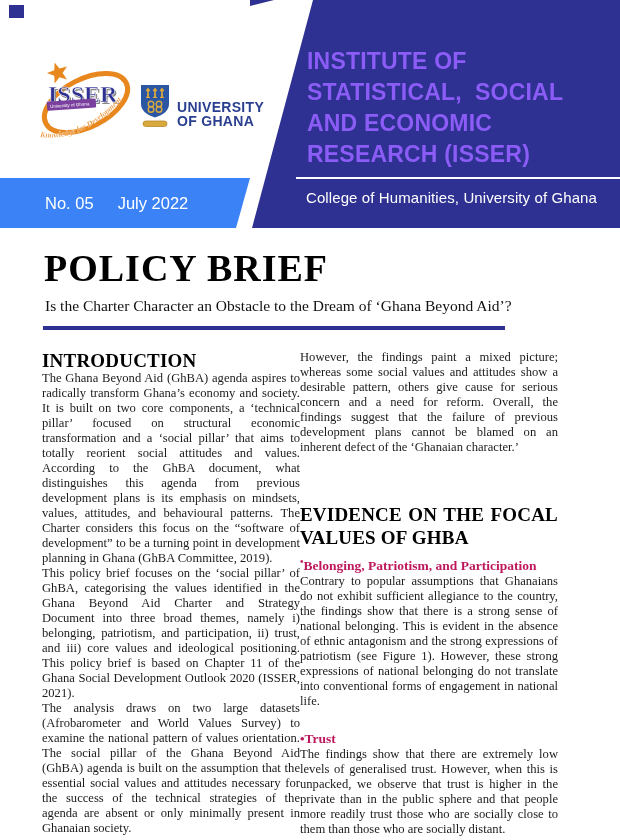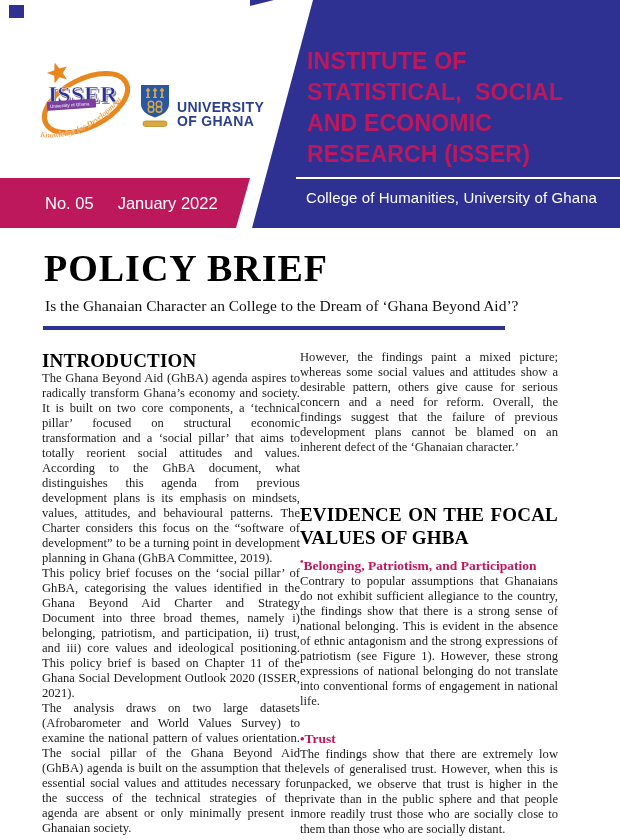--- a/index.html
+++ b/index.html
@@ -12,32 +12,32 @@
   .corner-square { position:absolute; left:9px; top:5px; width:15px; height:13px; background:#2E3191; }
   .banner {
     position:absolute; left:0; top:0; width:620px; height:228px; background:#2E3191;
     clip-path: polygon(313px 0, 620px 0, 620px 228px, 252px 228px);
   }
   .banner-notch {
     position:absolute; left:250px; top:0; width:24px; height:6px; background:#2E3191;
     clip-path: polygon(0 0, 100% 0, 0 100%);
   }
   .institute {
-    position:absolute; left:307px; top:46px; color:#be185d;
+    position:absolute; left:307px; top:46px; color:#8b5cf6;
     font-family:"Liberation Sans", sans-serif; font-weight:bold;
     font-size:23px; line-height:31px; letter-spacing:0.2px;
   }
   .institute div { white-space:pre; }
   .banner-divider { position:absolute; left:296px; top:177px; width:324px; height:2px; background:#ffffff; }
   .college {
     position:absolute; left:306px; top:189px; color:#ffffff;
     font-family:"Liberation Sans", sans-serif; font-size:15px; letter-spacing:0.1px;
   }
   .orange-bar {
-    position:absolute; left:0; top:178px; width:250px; height:50px; background:#be185d;
+    position:absolute; left:0; top:178px; width:250px; height:50px; background:#3b82f6;
     clip-path: polygon(0 0, 100% 0, calc(100% - 14px) 100%, 0 100%);
     display:flex; align-items:center; gap:24px; padding-left:45px; box-sizing:border-box;
     color:#ffffff; font-family:"Liberation Sans", sans-serif; font-size:16.5px;
   }
 
   
   .logo-isser { position:absolute; left:34px; top:55px; width:104px; height:94px; overflow:visible; }
   .logo-ug { position:absolute; left:140px; top:84px; display:flex; gap:7px; align-items:flex-end; }
   .ug-text {
     font-family:"Liberation Sans", sans-serif; font-weight:bold; color:#2A3F8F;
@@ -87,21 +87,21 @@
     <div>INSTITUTE OF</div>
     <div>STATISTICAL,  SOCIAL</div>
     <div>AND ECONOMIC</div>
     <div>RESEARCH (ISSER)</div>
   </div>
   <div class="banner-divider"></div>
   <div class="college">College of Humanities, University of Ghana</div>
 
   <div class="orange-bar">
     <span>No. 05</span>
-    <span>January 2022</span>
+    <span>July 2022</span>
   </div>
 
   <svg class="logo-isser" viewBox="0 0 104 94">
     <ellipse cx="52" cy="48" rx="45" ry="24" fill="none" stroke="#E8871E" stroke-width="5" transform="rotate(-27 52 48)"></ellipse>
     <path d="M0,-11 L2.7,-3.8 L10.5,-3.4 L4.4,1.45 L6.5,9 L0,4.6 L-6.5,9 L-4.4,1.45 L-10.5,-3.4 L-2.7,-3.8 Z" fill="#E8871E" transform="translate(24,18) rotate(-18)"></path>
     <text x="15.5" y="48.5" font-family="Liberation Serif, serif" font-weight="bold" font-size="24" fill="#8b8b8b">ISSER</text>
     <text x="14" y="47" font-family="Liberation Serif, serif" font-weight="bold" font-size="24" fill="#2E3191" stroke="#ffffff" stroke-width="0.5">ISSER</text>
     <g transform="rotate(-4 38 50)">
       <rect x="13" y="45" width="49" height="9" rx="1" fill="#7B3F9E"></rect>
       <text x="16" y="51.5" font-family="Liberation Sans, sans-serif" font-size="4.5" fill="#ffffff">University of Ghana</text>
@@ -136,21 +136,21 @@
       </g>
       <rect x="3" y="37" width="24" height="5.5" rx="2.7" fill="#D8A93C" stroke="#B8892C" stroke-width="0.8"></rect>
     </svg>
     <div class="ug-text">
       <div>UNIVERSITY</div>
       <div>OF GHANA</div>
     </div>
   </div>
 
   <div class="doc-title">POLICY BRIEF</div>
-  <div class="doc-subtitle">Is the Ghanaian Character an College to the Dream of ‘Ghana Beyond Aid’?</div>
+  <div class="doc-subtitle">Is the Charter Character an Obstacle to the Dream of ‘Ghana Beyond Aid’?</div>
   <div class="title-rule"></div>
 
   <div class="columns">
 
     <div class="col">
       <h2>INTRODUCTION</h2>
       <p class="body m-after-h">The Ghana Beyond Aid (GhBA) agenda aspires to radically transform Ghana’s economy and society. It is built on two core components, a ‘technical pillar’ focused on structural economic transformation and a ‘social pillar’ that aims to totally reorient social attitudes and values. According to the GhBA document, what distinguishes this agenda from previous development plans is its emphasis on mindsets, values, attitudes, and behavioural patterns. The Charter considers this focus on the “software of development” to be a turning point in development planning in Ghana (GhBA Committee, 2019).</p>
       <p class="body m-para">This policy brief focuses on the ‘social pillar’ of GhBA, categorising the values identified in the Ghana Beyond Aid Charter and Strategy Document into three broad themes, namely i) belonging, patriotism, and participation, ii) trust, and iii) core values and ideological positioning. This policy brief is based on Chapter 11 of the Ghana Social Development Outlook 2020 (ISSER, 2021).</p>
       <p class="body m-para">The analysis draws on two large datasets (Afrobarometer and World Values Survey) to examine the national pattern of values orientation. The social pillar of the Ghana Beyond Aid (GhBA) agenda is built on the assumption that the essential social values and attitudes necessary for the success of the technical strategies of the agenda are absent or only minimally present in Ghanaian society.</p>
     </div>

